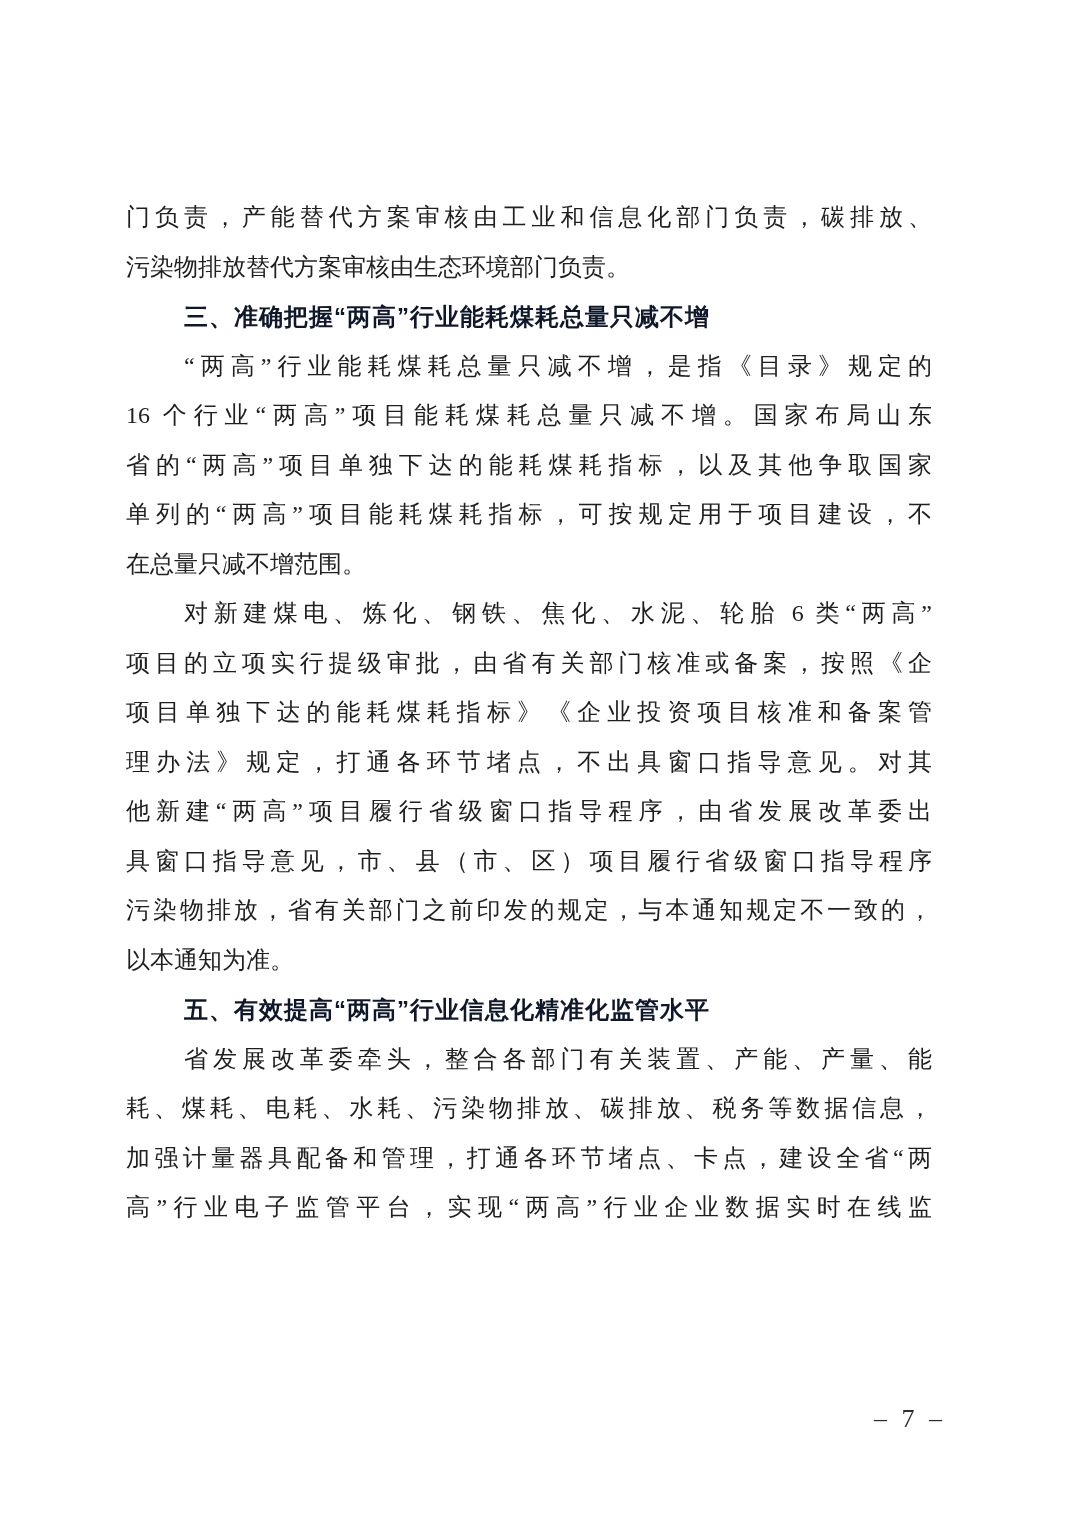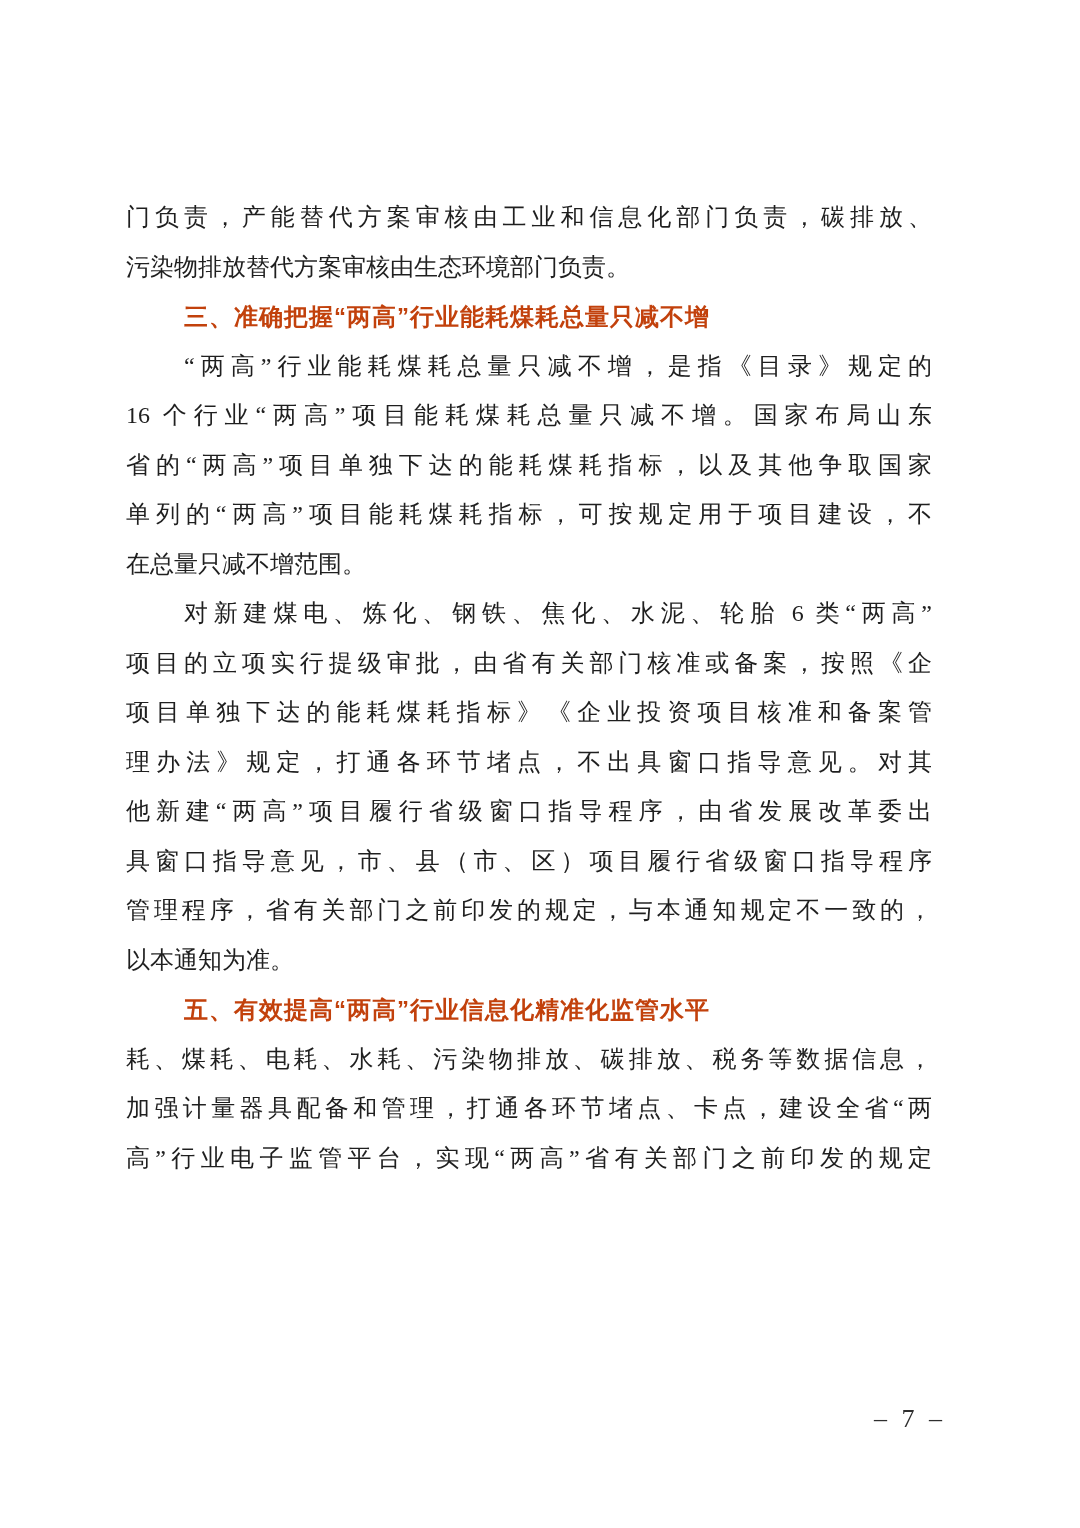--- a/index.html
+++ b/index.html
@@ -35,21 +35,21 @@
     text-align: right;
     text-align-last: left;
     -moz-text-align-last: left;
   }
   .line.indent {
     text-indent: 58px;
   }
   .line.heading {
     font-family: "Liberation Sans", "DejaVu Sans", sans-serif;
     font-weight: 700;
-    color: #c2410c;
+    color: #0f172a;
     text-align: left;
     text-align-last: left;
     -moz-text-align-last: left;
     letter-spacing: 1px;
   }
   .page-number {
     position: absolute;
     top: 1404px;
     right: 134px;
     font-size: 26px;
@@ -71,21 +71,22 @@
     <div class="line">16 个行业“两高”项目能耗煤耗总量只减不增。国家布局山东</div>
     <div class="line">省的“两高”项目单独下达的能耗煤耗指标，以及其他争取国家</div>
     <div class="line">单列的“两高”项目能耗煤耗指标，可按规定用于项目建设，不</div>
     <div class="line end">在总量只减不增范围。</div>
     <div class="line indent">对新建煤电、炼化、钢铁、焦化、水泥、轮胎 6 类“两高”</div>
     <div class="line">项目的立项实行提级审批，由省有关部门核准或备案，按照《企</div>
     <div class="line">项目单独下达的能耗煤耗指标》《企业投资项目核准和备案管</div>
     <div class="line">理办法》规定，打通各环节堵点，不出具窗口指导意见。对其</div>
     <div class="line">他新建“两高”项目履行省级窗口指导程序，由省发展改革委出</div>
     <div class="line">具窗口指导意见，市、县（市、区）项目履行省级窗口指导程序</div>
-    <div class="line">管理程序，省有关部门之前印发的规定，与本通知规定不一致的，</div>
+    <div class="line">污染物排放，省有关部门之前印发的规定，与本通知规定不一致的，</div>
     <div class="line end">以本通知为准。</div>
     <div class="line heading indent">五、有效提高“两高”行业信息化精准化监管水平</div>
+    <div class="line indent">省发展改革委牵头，整合各部门有关装置、产能、产量、能</div>
     <div class="line">耗、煤耗、电耗、水耗、污染物排放、碳排放、税务等数据信息，</div>
     <div class="line">加强计量器具配备和管理，打通各环节堵点、卡点，建设全省“两</div>
-    <div class="line">高”行业电子监管平台，实现“两高”省有关部门之前印发的规定</div>
+    <div class="line">高”行业电子监管平台，实现“两高”行业企业数据实时在线监</div>
   </div>
   <div class="page-number">– 7 –</div>
 </div>
 
 </body></html>

